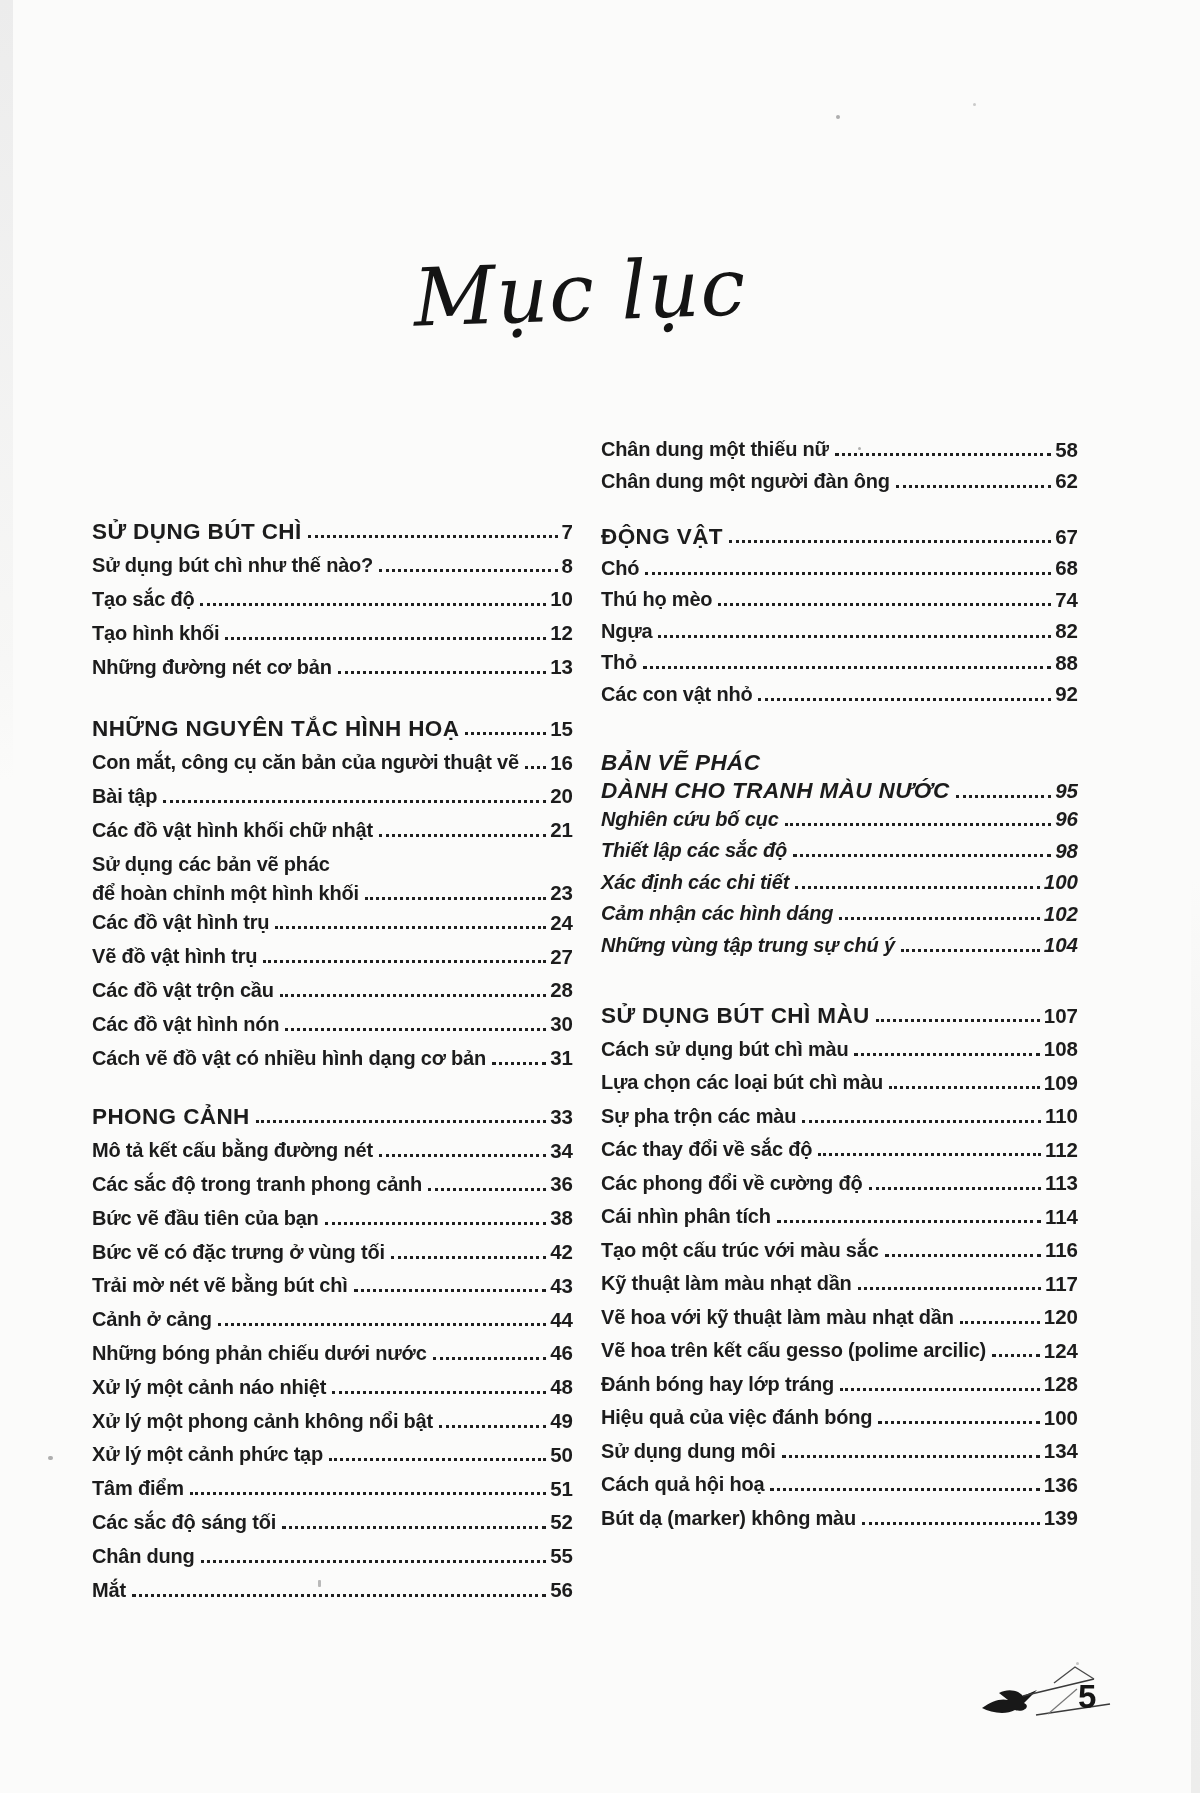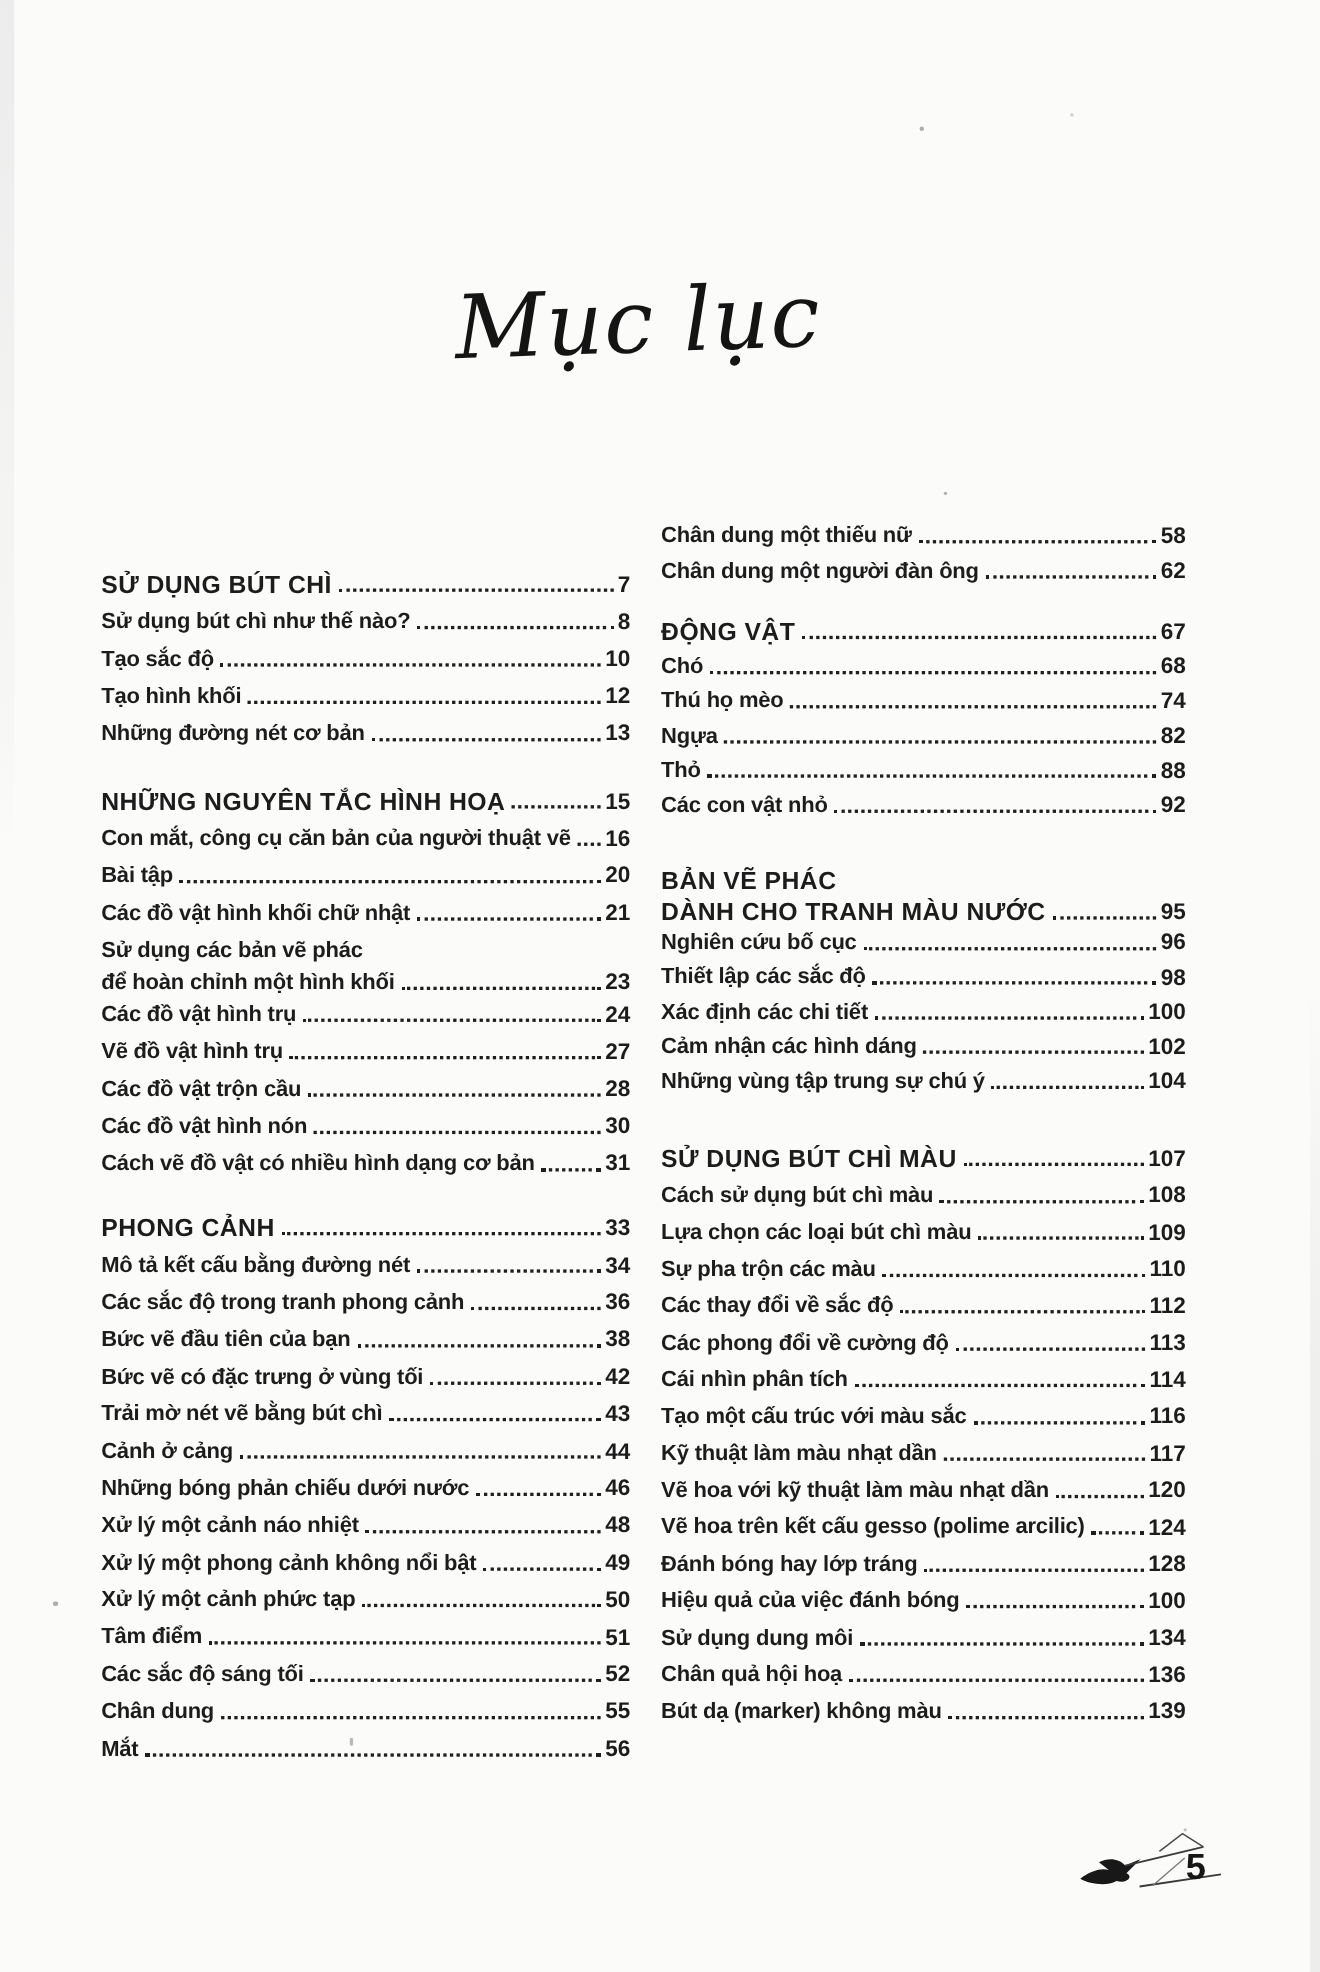--- a/index.html
+++ b/index.html
@@ -18,27 +18,27 @@
 
   .title {
     position:absolute; left:370px; top:238px; width:420px; height:120px;
     font-family:"DejaVu Serif", serif; font-style:italic; font-weight:500;
     font-size:80px; text-align:center; line-height:110px; color:#141414;
     transform:rotate(-2deg); letter-spacing:1px;
   }
 
   .col { position:absolute; }
   #col-left  { left:92px;  top:515px; width:481px; }
-  #col-right { left:601px; top:472px; width:477px; }
+  #col-right { left:601px; top:434px; width:477px; }
 
   .sec { }
   #col-left  .sec2 { margin-top:28px; }
   #col-left  .sec3 { margin-top:25px; }
   #col-right .sec2 { margin-top:24px; }
-  #col-right .sec3 { margin-top:37px; }
+  #col-right .sec3 { margin-top:37px;font-style:italic; }
   #col-right .sec4 { margin-top:38px; }
 
   .row { display:flex; align-items:center; height:33.8px; }
   #col-right .row { height:31.5px; }
   #col-right .sec4 .row { height:33.5px;text-align:center; }
   .row.cont { height:25px !important; }
 
   .lab {
     white-space:nowrap; font-size:20px; font-weight:700; letter-spacing:-0.2px;
   }
@@ -372,21 +372,21 @@
         <span class="lab">Hiệu quả của việc đánh bóng</span>
         <span class="dots"></span>
         <span class="pg">100</span>
       </div>
       <div class="row">
         <span class="lab">Sử dụng dung môi</span>
         <span class="dots"></span>
         <span class="pg">134</span>
       </div>
       <div class="row">
-        <span class="lab">Chân quả hội hoạ</span>
+        <span class="lab">Cách quả hội hoạ</span>
         <span class="dots"></span>
         <span class="pg">136</span>
       </div>
       <div class="row">
         <span class="lab">Bút dạ (marker) không màu</span>
         <span class="dots"></span>
         <span class="pg">139</span>
       </div>
     </div>
   </div>

